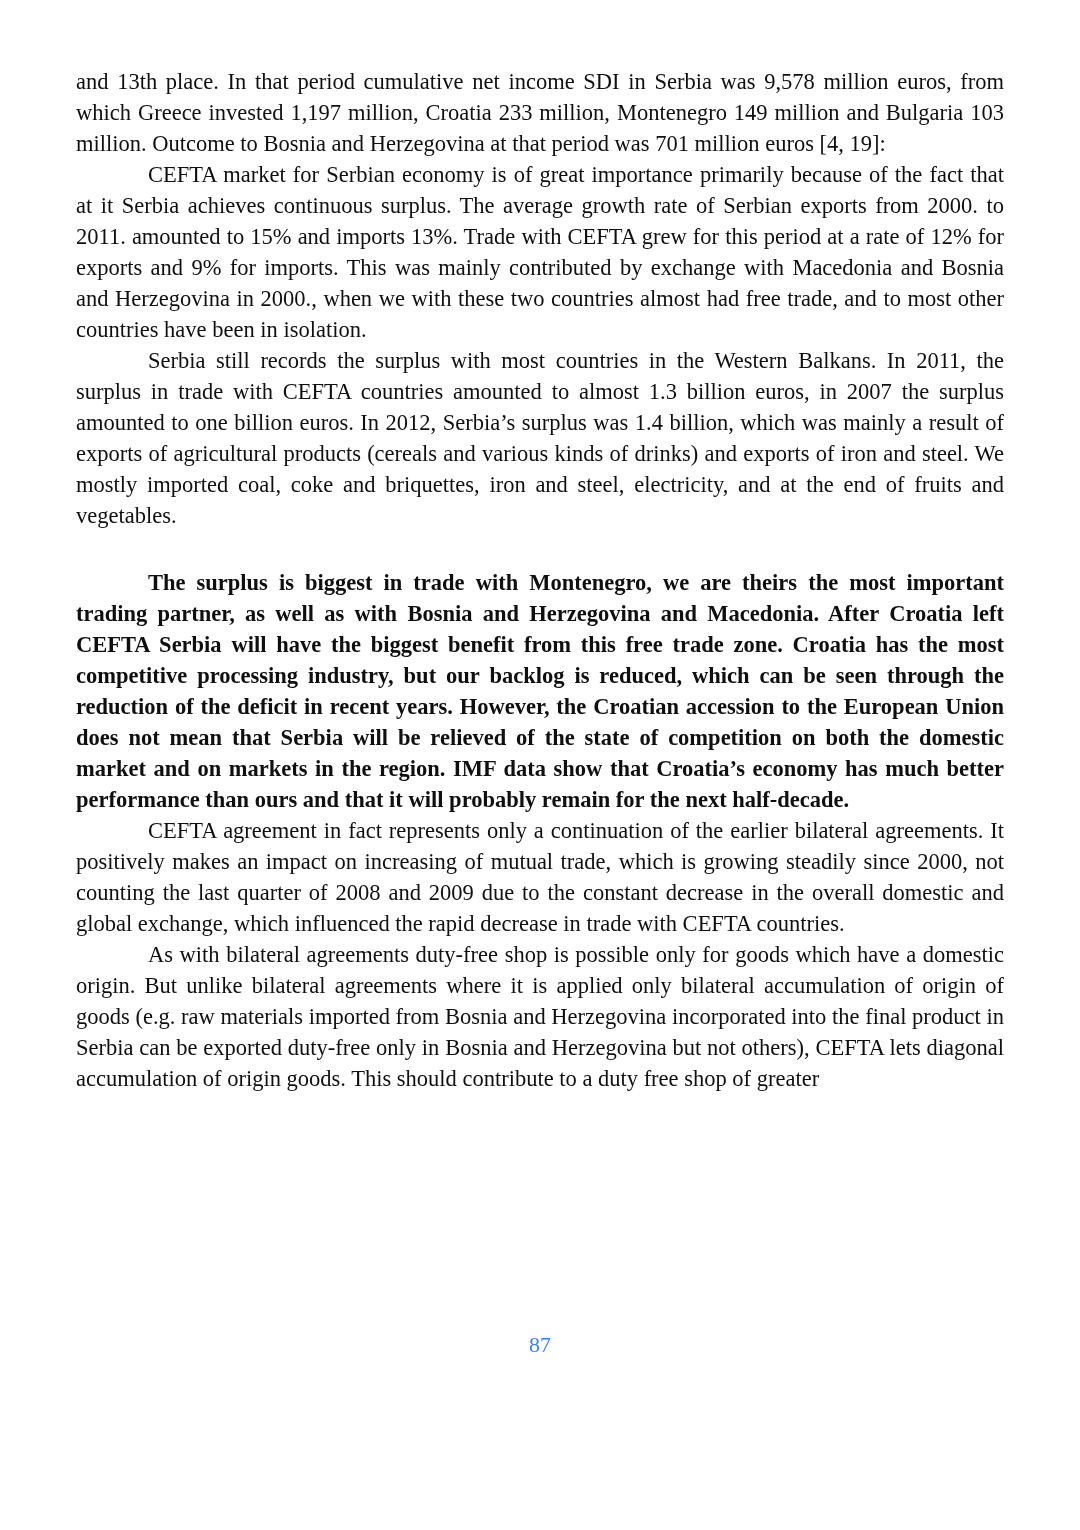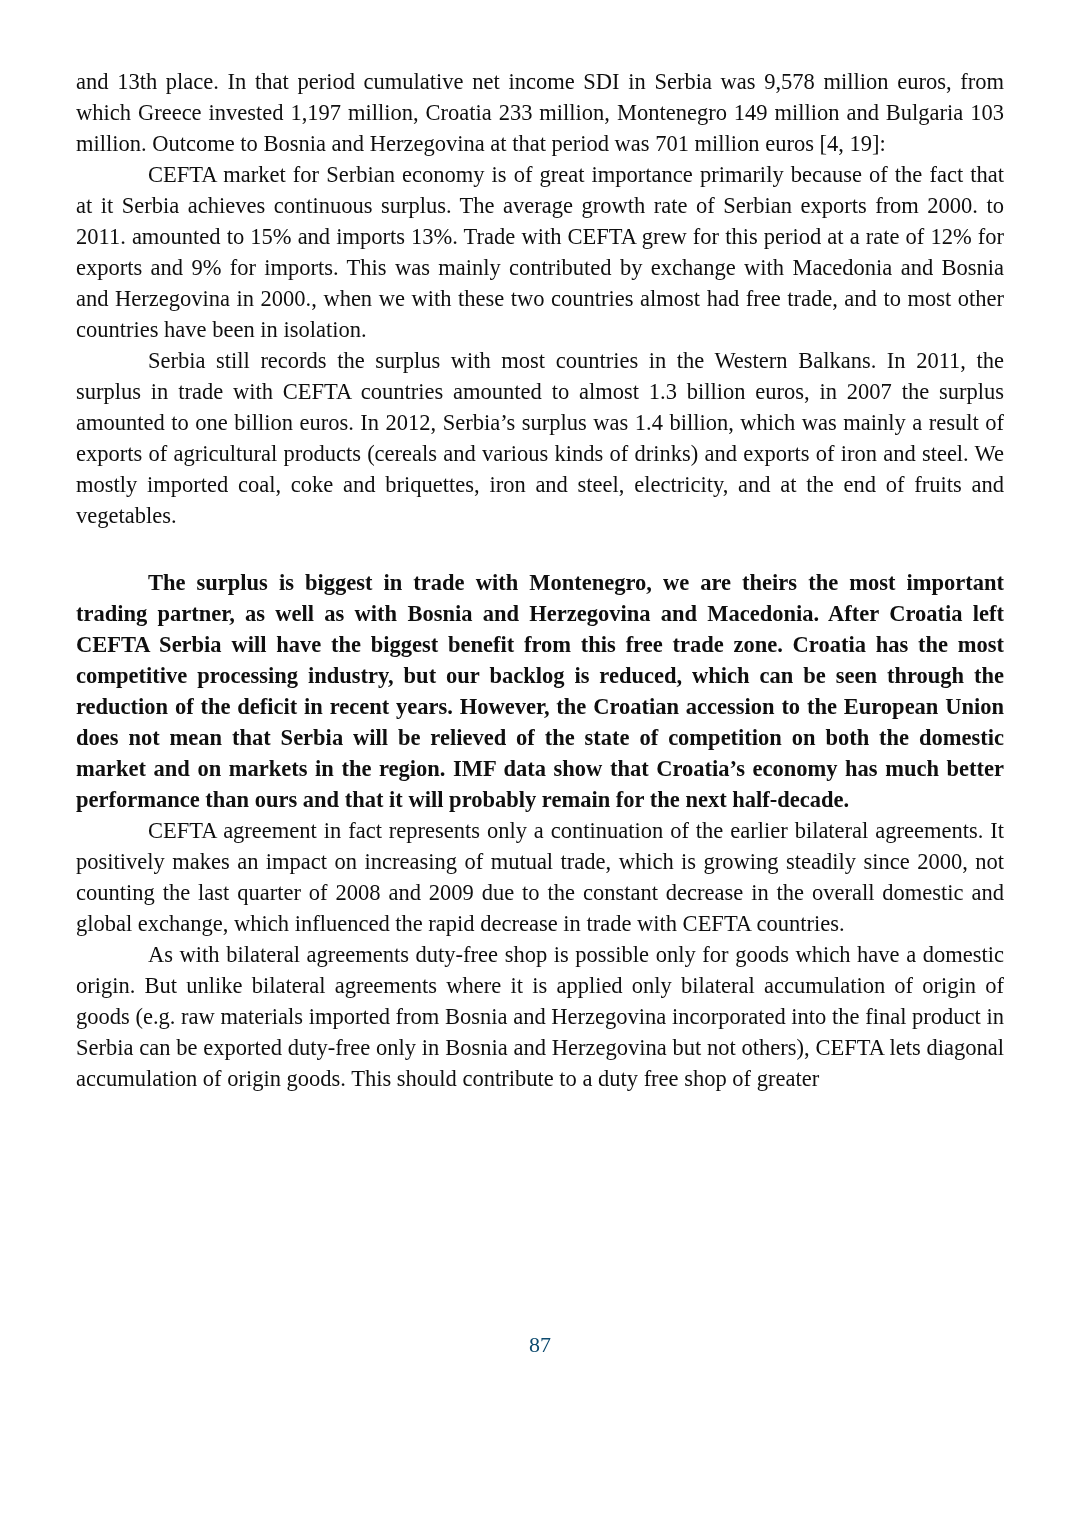--- a/index.html
+++ b/index.html
@@ -37,21 +37,21 @@
     margin-top: 36px;
     font-weight: bold;
   }
   .page-number {
     position: absolute;
     bottom: 26px;
     left: 0;
     width: 100%;
     text-align: center;
     font-size: 22px;
-    color: #0c4a6e;
+    color: #3b82f6;
   }
 </style>
 </head>
 <body>
 
 <div class="page">
   <div class="content">
     <p class="para continuation">and 13th place. In that period cumulative net income SDI in Serbia was 9,578 million euros, from which Greece invested 1,197 million, Croatia 233 million, Montenegro 149 million and Bulgaria 103 million. Outcome to Bosnia and Herzegovina at that period was 701 million euros [4, 19]:</p>
     <p class="para">CEFTA market for Serbian economy is of great importance primarily because of the fact that at it Serbia achieves continuous surplus. The average growth rate of Serbian exports from 2000. to 2011. amounted to 15% and imports 13%. Trade with CEFTA grew for this period at a rate of 12% for exports and 9% for imports. This was mainly contributed by exchange with Macedonia and Bosnia and Herzegovina in 2000., when we with these two countries almost had free trade, and to most other countries have been in isolation.</p>
     <p class="para">Serbia still records the surplus with most countries in the Western Balkans. In 2011, the surplus in trade with CEFTA countries amounted to almost 1.3 billion euros, in 2007 the surplus amounted to one billion euros. In 2012, Serbia’s surplus was 1.4 billion, which was mainly a result of exports of agricultural products (cereals and various kinds of drinks) and exports of iron and steel. We mostly imported coal, coke and briquettes, iron and steel, electricity, and at the end of fruits and vegetables.</p>

